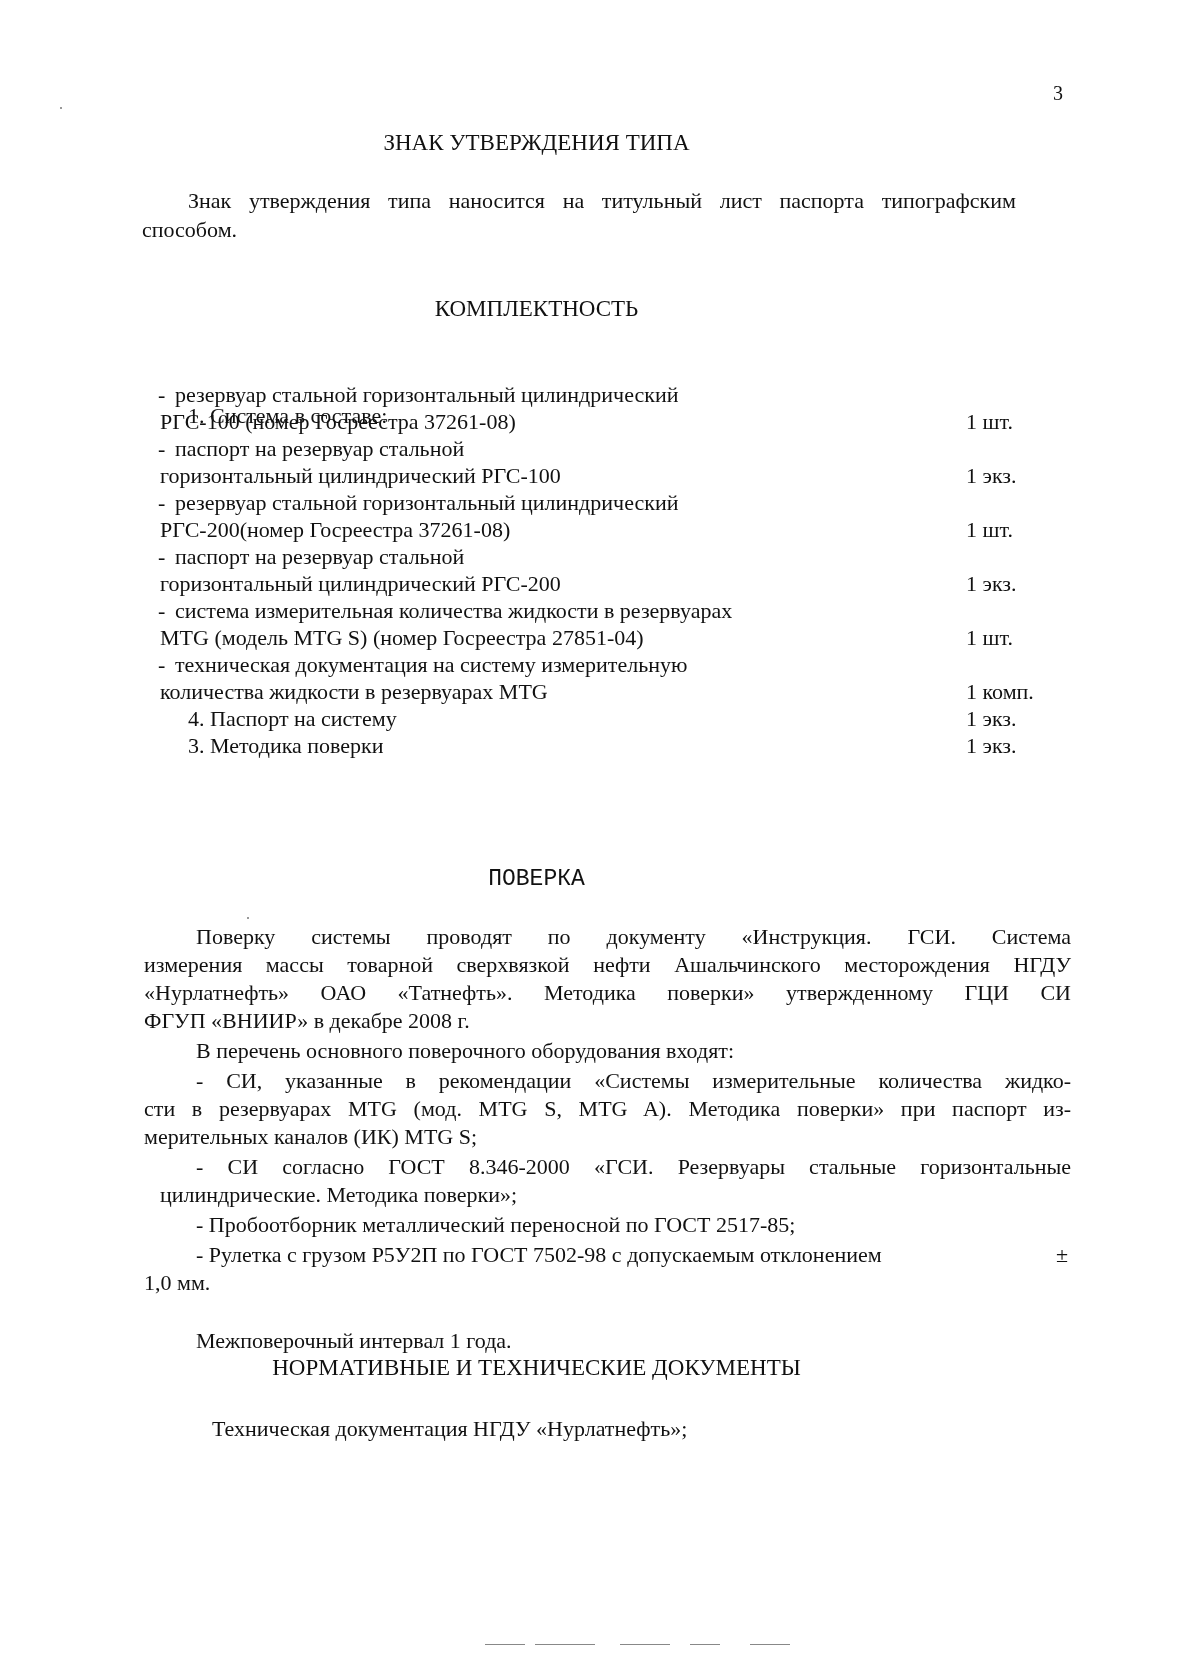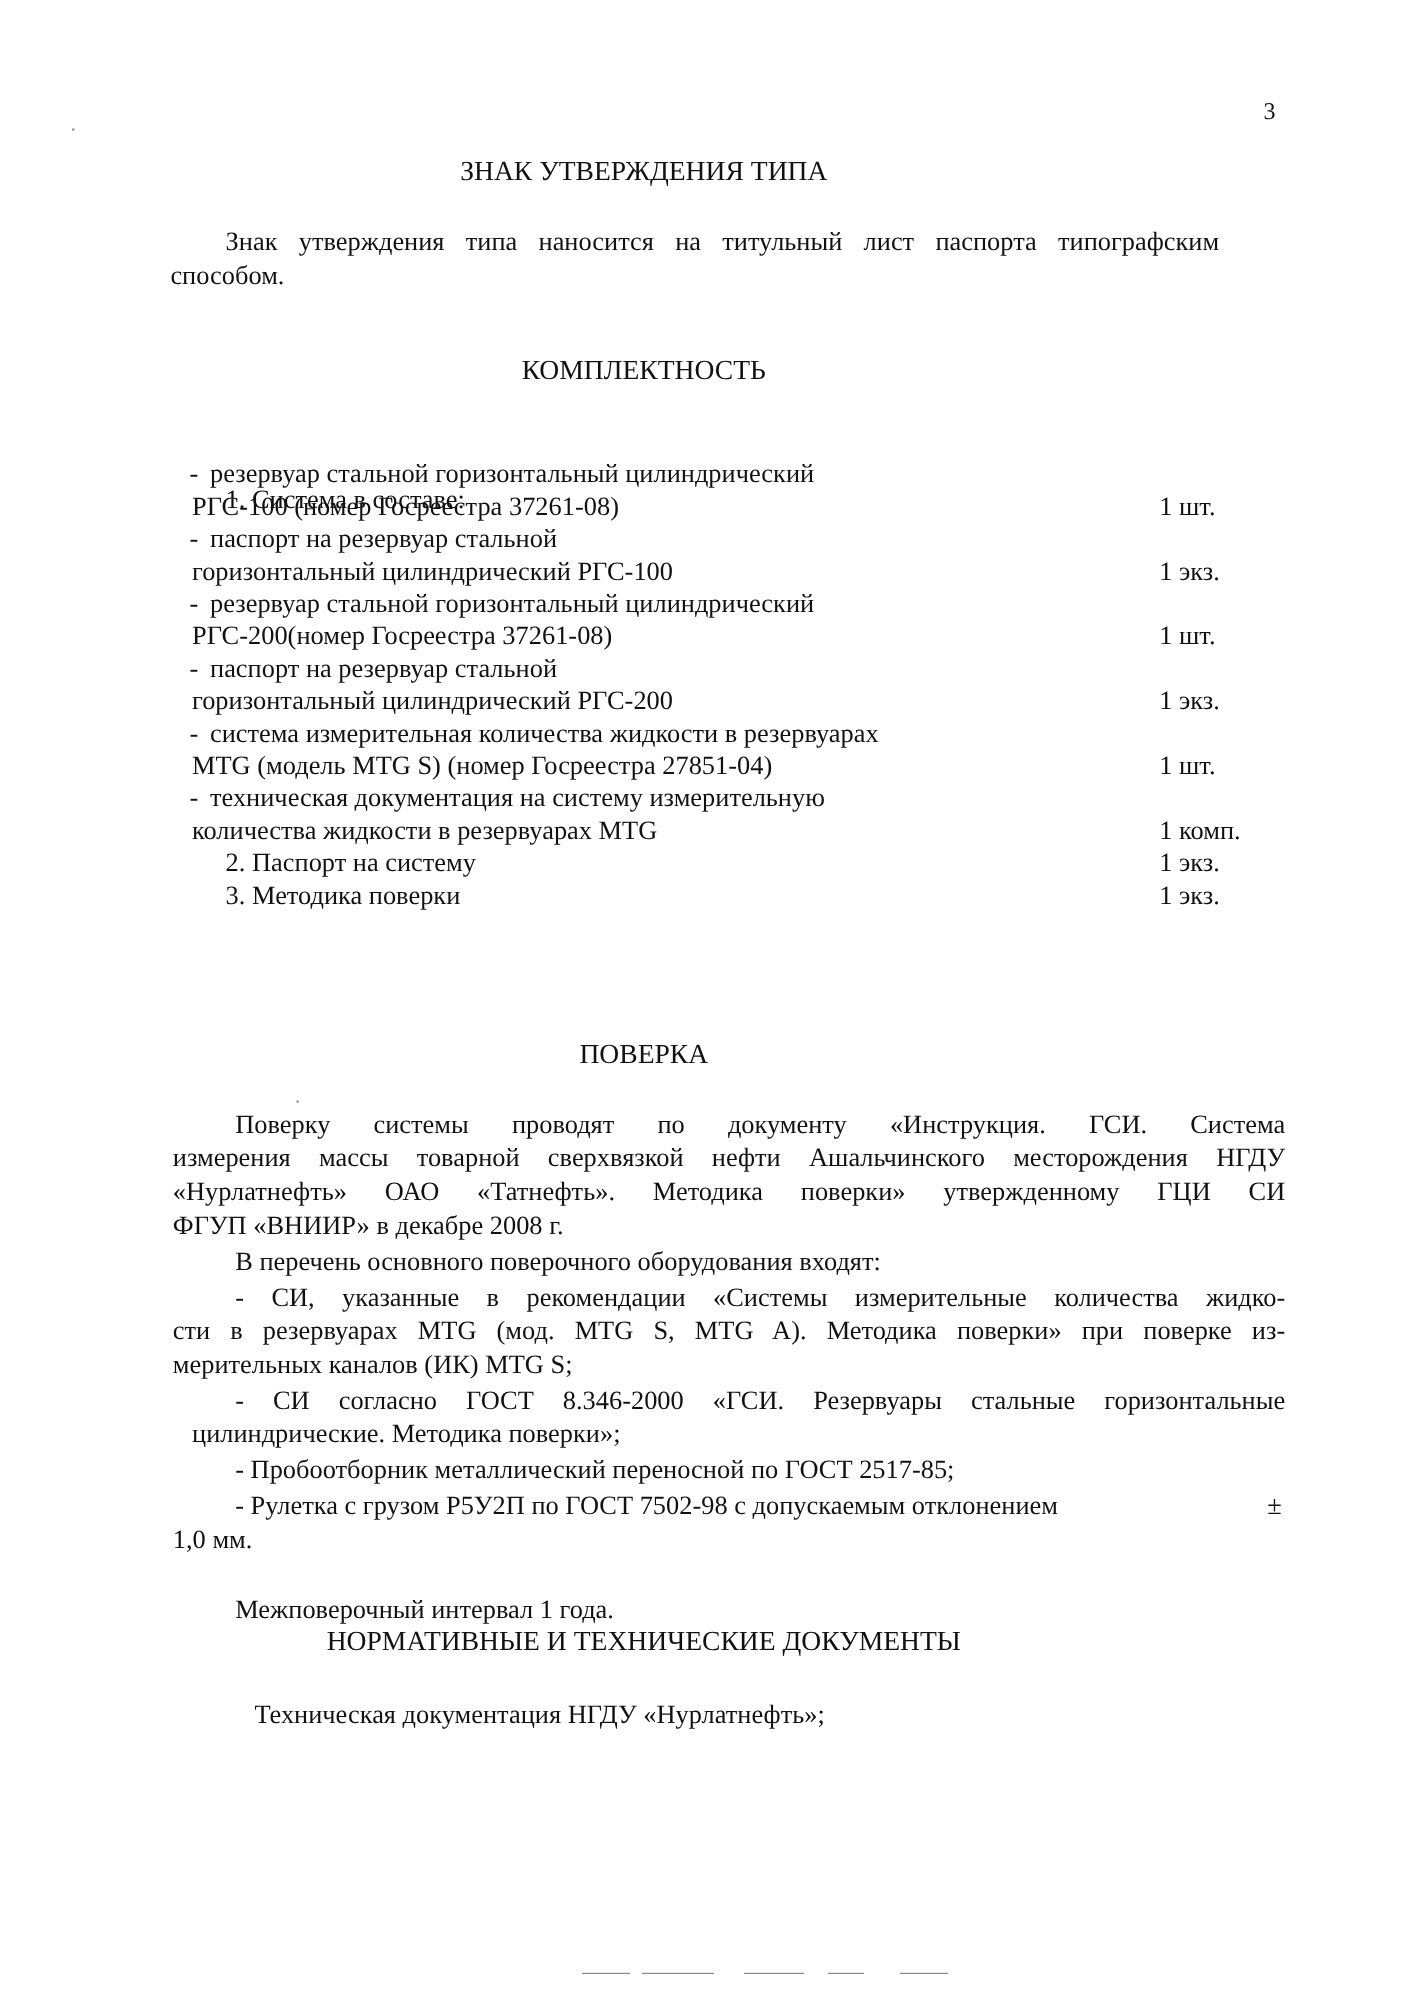--- a/index.html
+++ b/index.html
@@ -70,37 +70,37 @@
   </div>
 
   <div>
     <div class="abs para dash" style="top:650px;">-</div>
     <div class="abs para item-text" style="top:650px;">техническая документация на систему измерительную</div>
     <div class="abs para indent-text" style="top:677px;">количества жидкости в резервуарах MTG</div>
     <div class="abs para qty" style="top:677px;">1 комп.</div>
   </div>
 
   <div>
-    <div class="abs para" style="left:188px; top:704px;">2. Паспорт на систему</div>
+    <div class="abs para" style="left:188px; top:704px;">4. Паспорт на систему</div>
     <div class="abs para qty" style="top:704px;">1 экз.</div>
   </div>
   <div>
     <div class="abs para" style="left:188px; top:731px;text-align:center;">3. Методика поверки</div>
     <div class="abs para qty" style="top:731px;">1 экз.</div>
   </div>
 </div>
 
-<div class="abs heading" style="top:866px;">ПОВЕРКА</div>
+<div class="abs heading" style="top:866px;font-family:Liberation Mono, monospace;">ПОВЕРКА</div>
 <div class="abs para just" style="left:196px; width:875px; top:922px;">Поверку системы проводят по документу «Инструкция. ГСИ. Система</div>
 <div class="abs para just" style="left:144px; width:927px; top:950px;">измерения массы товарной сверхвязкой нефти Ашальчинского месторождения НГДУ</div>
 <div class="abs para just" style="left:144px; width:927px; top:978px;">«Нурлатнефть» ОАО «Татнефть». Методика поверки» утвержденному ГЦИ СИ</div>
 <div class="abs para" style="left:144px; top:1006px;">ФГУП «ВНИИР» в декабре 2008 г.</div>
 <div class="abs para" style="left:196px; top:1036px;">В перечень основного поверочного оборудования входят:</div>
 <div class="abs para just" style="left:196px; width:875px; top:1066px;">- СИ, указанные в рекомендации «Системы измерительные количества жидко-</div>
-<div class="abs para just" style="left:144px; width:927px; top:1094px;">сти в резервуарах MTG (мод. MTG S, MTG A). Методика поверки» при поверке из-</div>
+<div class="abs para just" style="left:144px; width:927px; top:1094px;">сти в резервуарах MTG (мод. MTG S, MTG A). Методика поверки» при паспорт из-</div>
 <div class="abs para" style="left:144px; top:1122px;">мерительных каналов (ИК) MTG S;</div>
 <div class="abs para just" style="left:196px; width:875px; top:1152px;">- СИ согласно ГОСТ 8.346-2000 «ГСИ. Резервуары стальные горизонтальные</div>
 <div class="abs para" style="left:160px; top:1180px;">цилиндрические. Методика поверки»;</div>
 <div class="abs para" style="left:196px; top:1210px;">- Пробоотборник металлический переносной по ГОСТ 2517-85;</div>
 <div class="abs para" style="left:196px; top:1240px;">- Рулетка с грузом Р5У2П по ГОСТ 7502-98 с допускаемым отклонением</div>
 <div class="abs para" style="left:1056px; top:1240px;">±</div>
 <div class="abs para" style="left:144px; top:1268px;">1,0 мм.</div>
 <div class="abs para" style="left:196px; top:1298px;margin-top:28px;">Межповерочный интервал 1 года.</div>
 
 <div class="abs heading" style="top:1355px;">НОРМАТИВНЫЕ И ТЕХНИЧЕСКИЕ ДОКУМЕНТЫ</div>

